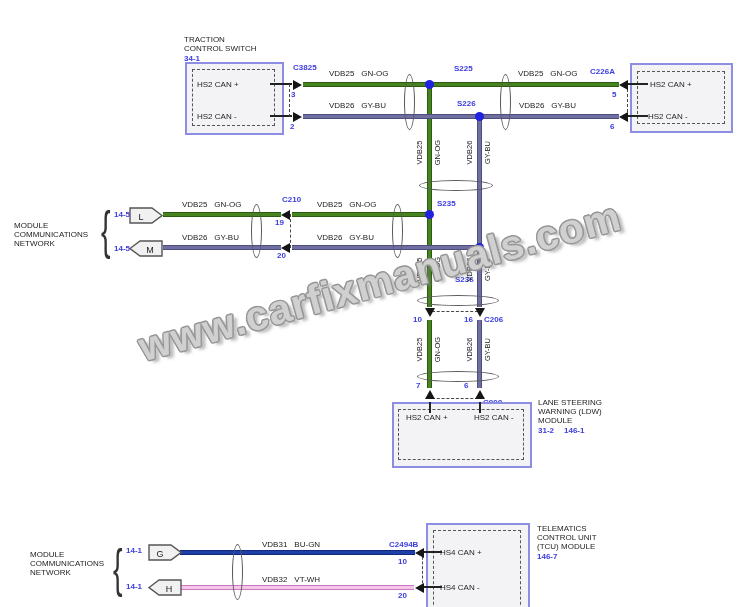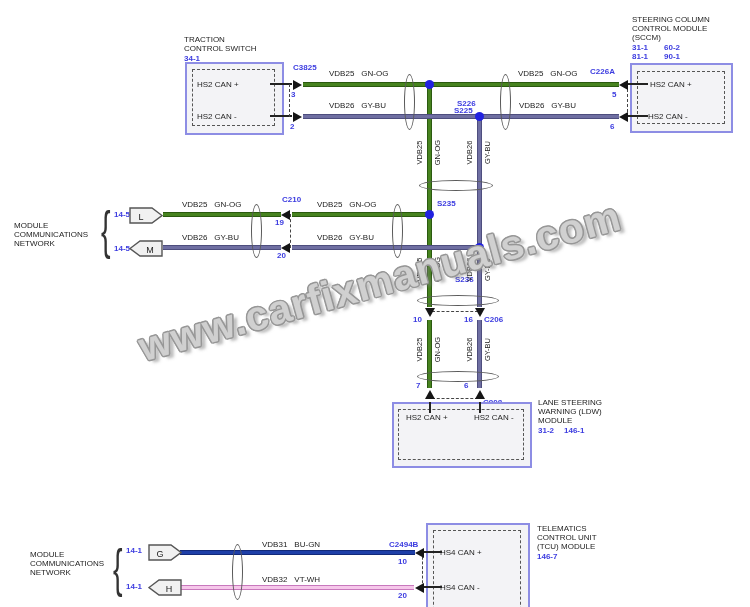--- a/index.html
+++ b/index.html
@@ -78,33 +78,24 @@
   <div class="loop" style="left:500px;top:74px;width:9px;height:54px;"></div>
   <div class="wl" style="left:518px;top:69px;">
     <span>VDB25</span>
     <span>GN-OG</span>
   </div>
   <div class="wl" style="left:519px;top:101px;">
     <span>VDB26</span>
     <span>GY-BU</span>
   </div>
   <div class="dot" style="left:425px;top:80px;"></div>
-  <div class="b" style="left:454px;top:64px;margin-top:42px;">S225</div>
+  <div class="b" style="left:454px;top:64px;">S225</div>
   <div class="dot" style="left:475px;top:112px;"></div>
   <div class="b" style="left:457px;top:99px;">S226</div>
 
-  <div class="name" style="left:632px;top:15px;width:88px;">
-    <div>STEERING COLUMN CONTROL MODULE (SCCM)</div>
-    <div class="refgrid">
-      <span>31-1</span>
-      <span>60-2</span>
-      <span>81-1</span>
-      <span>90-1</span>
-    </div>
-  </div>
   <div class="b" style="left:590px;top:67px;">C226A</div>
   <div class="arr arr-l" style="left:619px;top:80px;"></div>
   <div class="arr arr-l" style="left:619px;top:112px;"></div>
   <div class="b" style="left:612px;top:90px;">5</div>
   <div class="b" style="left:610px;top:122px;">6</div>
   <div class="dashv" style="left:627px;top:84px;height:33px;"></div>
   <div class="stub" style="left:628px;top:83px;width:20px;height:2px;"></div>
   <div class="stub" style="left:628px;top:115px;width:20px;height:2px;"></div>
   <div class="mbox" style="left:630px;top:63px;width:99px;height:66px;"></div>
   <div class="ibox" style="left:637px;top:71px;width:86px;height:51px;"></div>

